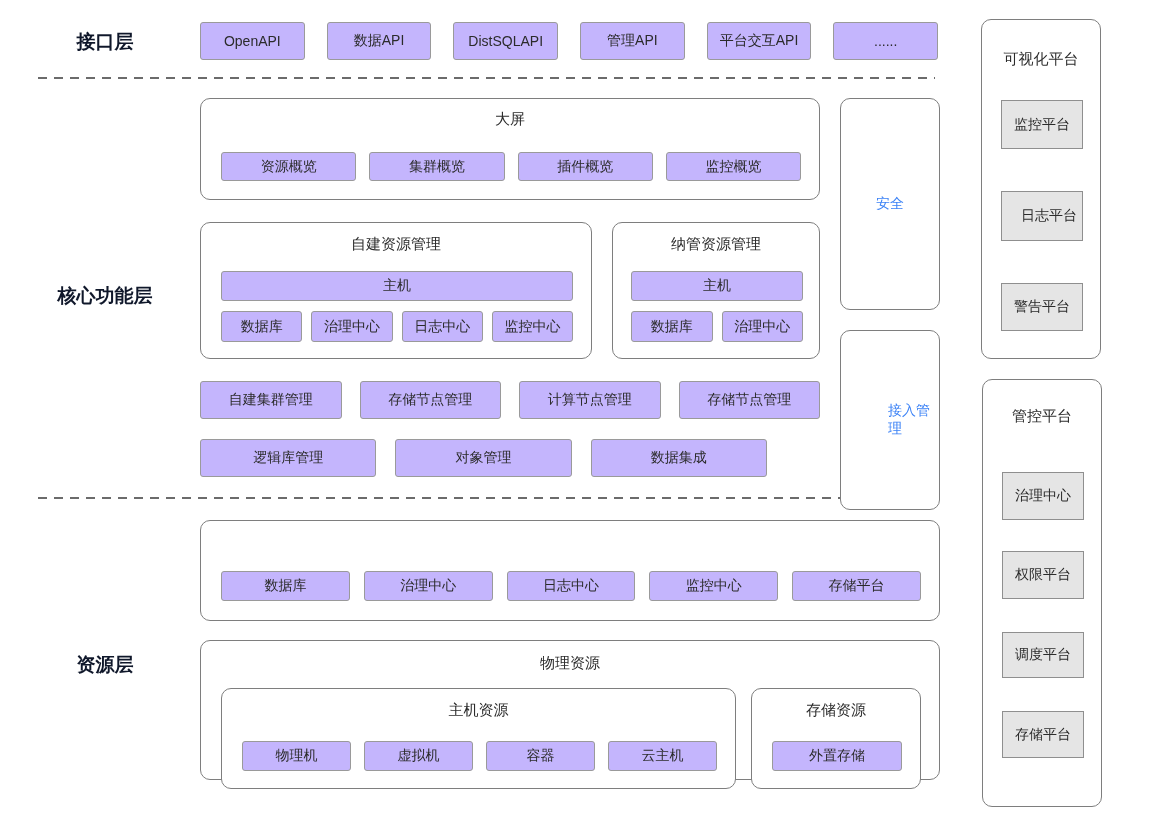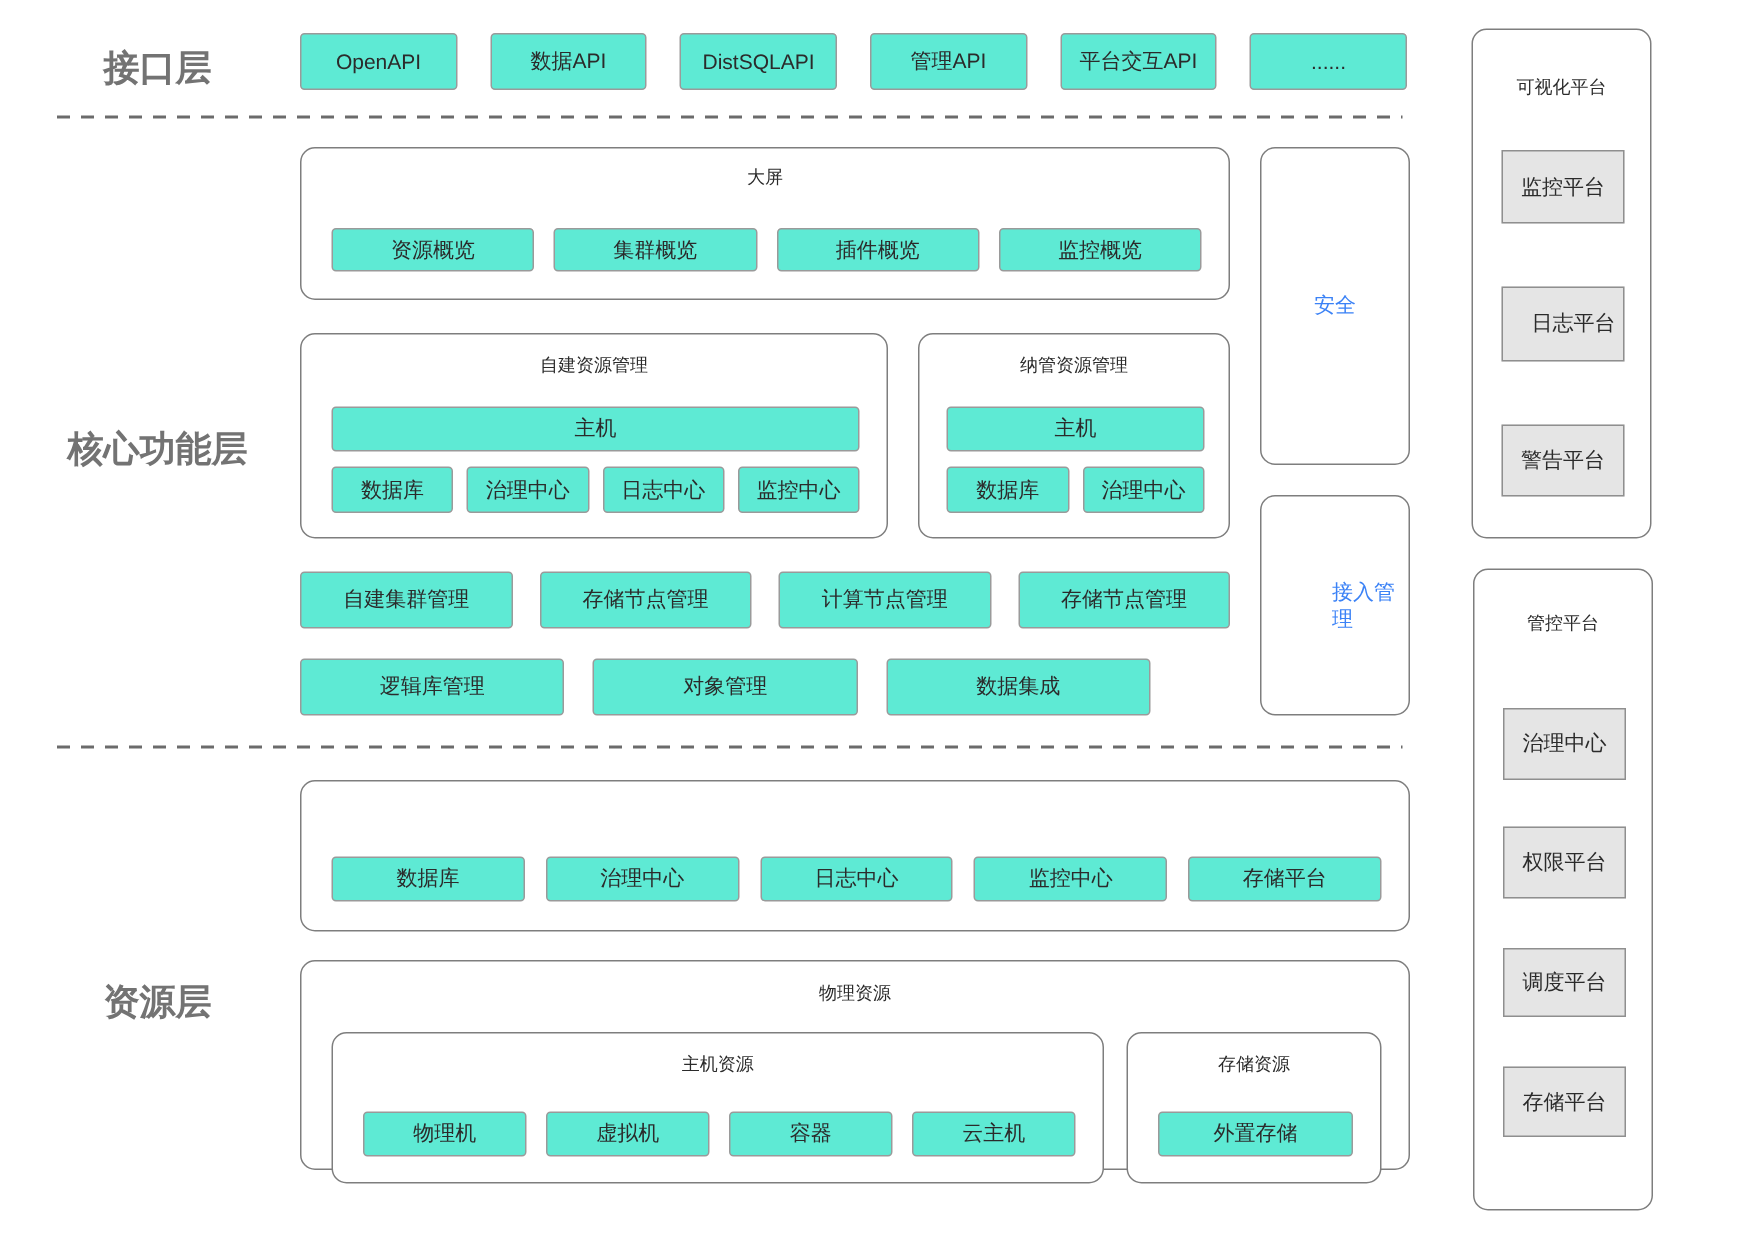--- a/index.html
+++ b/index.html
@@ -7,36 +7,36 @@
     position:relative;
     width:1169px;height:827px;
     background:#ffffff;
     font-family:"Liberation Sans","DejaVu Sans",sans-serif;
     color:#2b2b2b;
     overflow:hidden;
   }
   .abs{position:absolute;box-sizing:border-box;}
   .layer-label{
     position:absolute;
-    font-weight:bold;font-size:24px;color:#737373;
+    font-weight:bold;font-size:19px;color:#0f172a;
     text-align:center;
   }
   .panel{
     position:absolute;box-sizing:border-box;
     border:1.4px solid #7e7e7e;border-radius:10px;
     background:#ffffff;
   }
   .panel-title{
     position:absolute;left:0;right:0;
-    text-align:center;font-size:12px;color:#2b2b2b;
+    text-align:center;font-size:15px;color:#2b2b2b;
   }
   .box{
     border:1px solid #9a9a9a;border-radius:3px;
     display:flex;align-items:center;justify-content:center;
-    font-size:14px;color:#2b2b2b;background:#5eead4;
+    font-size:14px;color:#2b2b2b;background:#c4b5fd;
     box-sizing:border-box;white-space:nowrap;
   }
   .row{position:absolute;display:flex;}
   .row .box{flex:1;}
   .centered-panel{
     display:flex;align-items:center;justify-content:center;
     font-size:14px;color:#3b82f6;
   }
   .sidebox{
     position:absolute;box-sizing:border-box;
@@ -109,21 +109,21 @@
 
   <div class="row" style="left:200px;top:439px;width:567px;height:38px;gap:19px;">
     <div class="box">逻辑库管理</div>
     <div class="box">对象管理</div>
     <div class="box">数据集成</div>
   </div>
 
   <div class="panel centered-panel" style="left:840px;top:98px;width:100px;height:212px;">
     <span>安全</span>
   </div>
-  <div class="panel centered-panel" style="left:840px;top:330px;width:100px;height:147px;padding-left:47px;">
+  <div class="panel centered-panel" style="left:840px;top:330px;width:100px;height:180px;padding-left:47px;">
     <span>接入管理</span>
   </div>
 
   <div class="panel" style="left:200px;top:520px;width:740px;height:101px;">
     <div class="row" style="left:20px;top:50px;width:700px;height:30px;gap:14px;">
       <div class="box">数据库</div>
       <div class="box">治理中心</div>
       <div class="box">日志中心</div>
       <div class="box">监控中心</div>
       <div class="box">存储平台</div>

